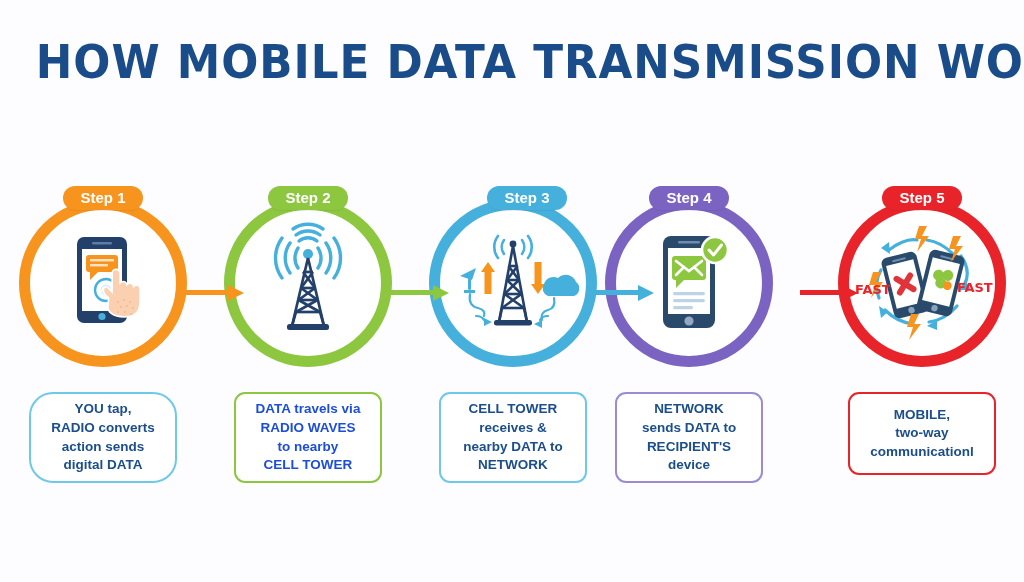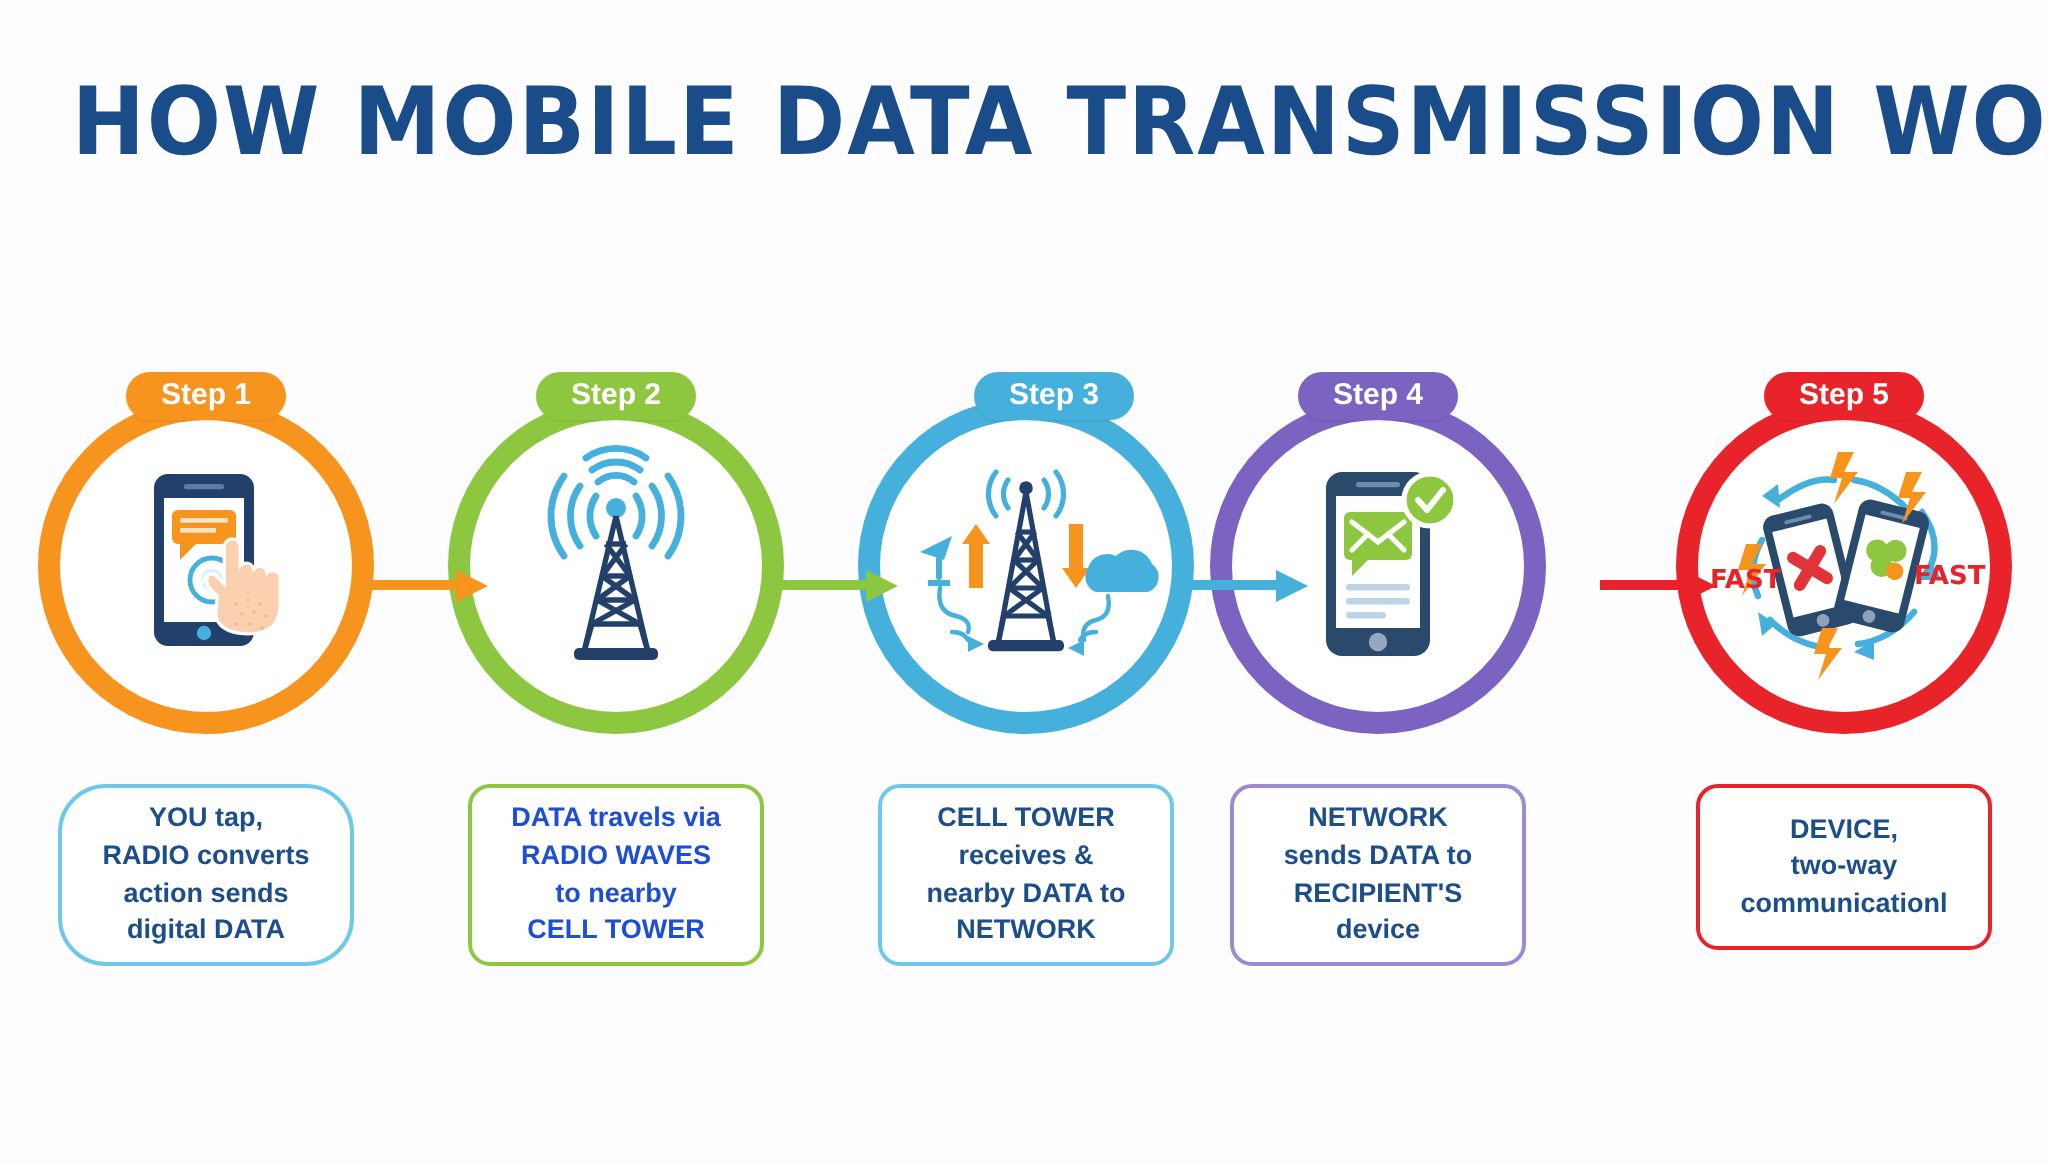--- a/index.html
+++ b/index.html
@@ -390,21 +390,21 @@
             <path d="M24 62 L32 62 L27 72 L34 72 L22 88 L26 75 L20 75 Z" fill="#F7941E"></path>
             <path d="M62 104 L70 104 L65 114 L72 114 L60 130 L64 117 L58 117 Z" fill="#F7941E"></path>
 
             <text x="6" y="84" font-family="DejaVu Sans, sans-serif" font-size="13" font-weight="bold" fill="#E8242A">FAST</text>
             <text x="108" y="82" font-family="DejaVu Sans, sans-serif" font-size="13" font-weight="bold" fill="#E8242A">FAST</text>
           </svg>
         </div>
       </div>
       <div class="caption" style="border-color: rgb(232, 36, 42); color: rgb(27, 78, 138);">
         <span>
-          <span class="cline">DEVICE,</span>
+          <span class="cline">MOBILE,</span>
           <span class="cline">two-way</span>
           <span class="cline">communicationl</span>
         </span>
       </div>
     </div>
 
   </div>
 
   <div class="arrow a1">
     <svg viewBox="0 0 62 22" preserveAspectRatio="none">

